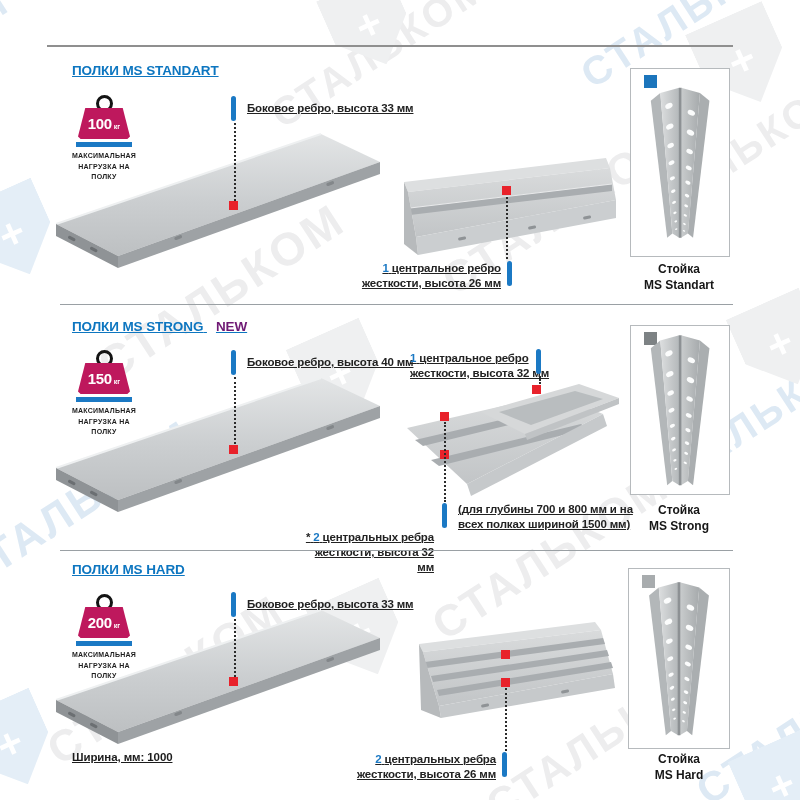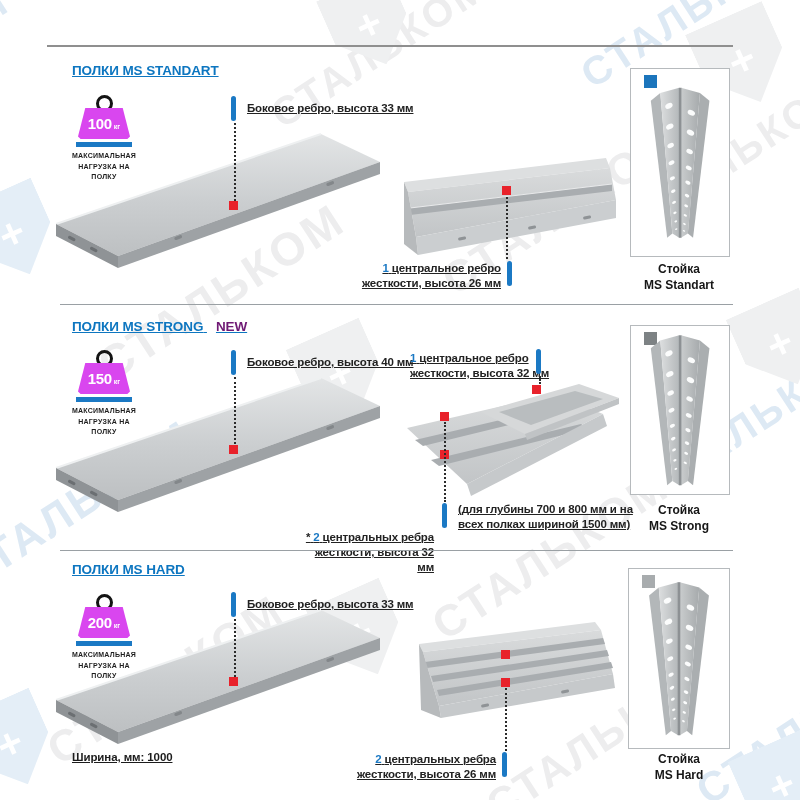--- a/index.html
+++ b/index.html
@@ -29,21 +29,21 @@
   .ann .num{color:#1b79c4;}
   .ann.right{text-align:right;}
   .specs{font-size:11.5px;font-weight:700;color:#1c1c1c;line-height:1.45;letter-spacing:-0.1px;}
   .tick{position:absolute;z-index:3;width:5px;height:25px;border-radius:2.5px;background:#1b79c4;}
   .dotline{position:absolute;z-index:3;width:0;border-left:2px dotted #2b2b2b;}
   .redsq{position:absolute;z-index:3;width:9px;height:9px;background:#e8222b;}
   
   .kettle{position:absolute;z-index:2;width:68px;text-align:center;}
   .k-ring{width:11px;height:11px;border:3.5px solid #141414;border-radius:50%;
           margin:0 auto -4px;position:relative;}
-  .k-body{position:relative;width:52px;height:31px;margin:0 auto;background:#d946ef;
+  .k-body{position:relative;width:52px;height:31px;margin:0 auto;background:#be185d;
           clip-path:polygon(14% 0,86% 0,100% 92%,95% 100%,5% 100%,0 92%);
           display:flex;align-items:center;justify-content:center;}
   .k-num{color:#fff;font-weight:700;font-size:15px;letter-spacing:-0.3px;}
   .k-unit{color:#fff;font-weight:700;font-size:7px;margin-left:2px;margin-top:6px;}
   .k-bar{width:56px;height:5px;background:#1b79c4;margin:3px auto 4px;}
   .k-cap{font-size:7px;font-weight:700;letter-spacing:0.25px;line-height:1.5;color:#1d1d1d;}
   
   .frame{position:absolute;z-index:2;background:#fff;border:1px solid #b6babd;}
   .frame .marker{position:absolute;left:13px;top:6px;width:13px;height:13px;}
   .frame svg{position:absolute;left:6%;top:8px;width:88%;height:calc(100% - 12px);}

